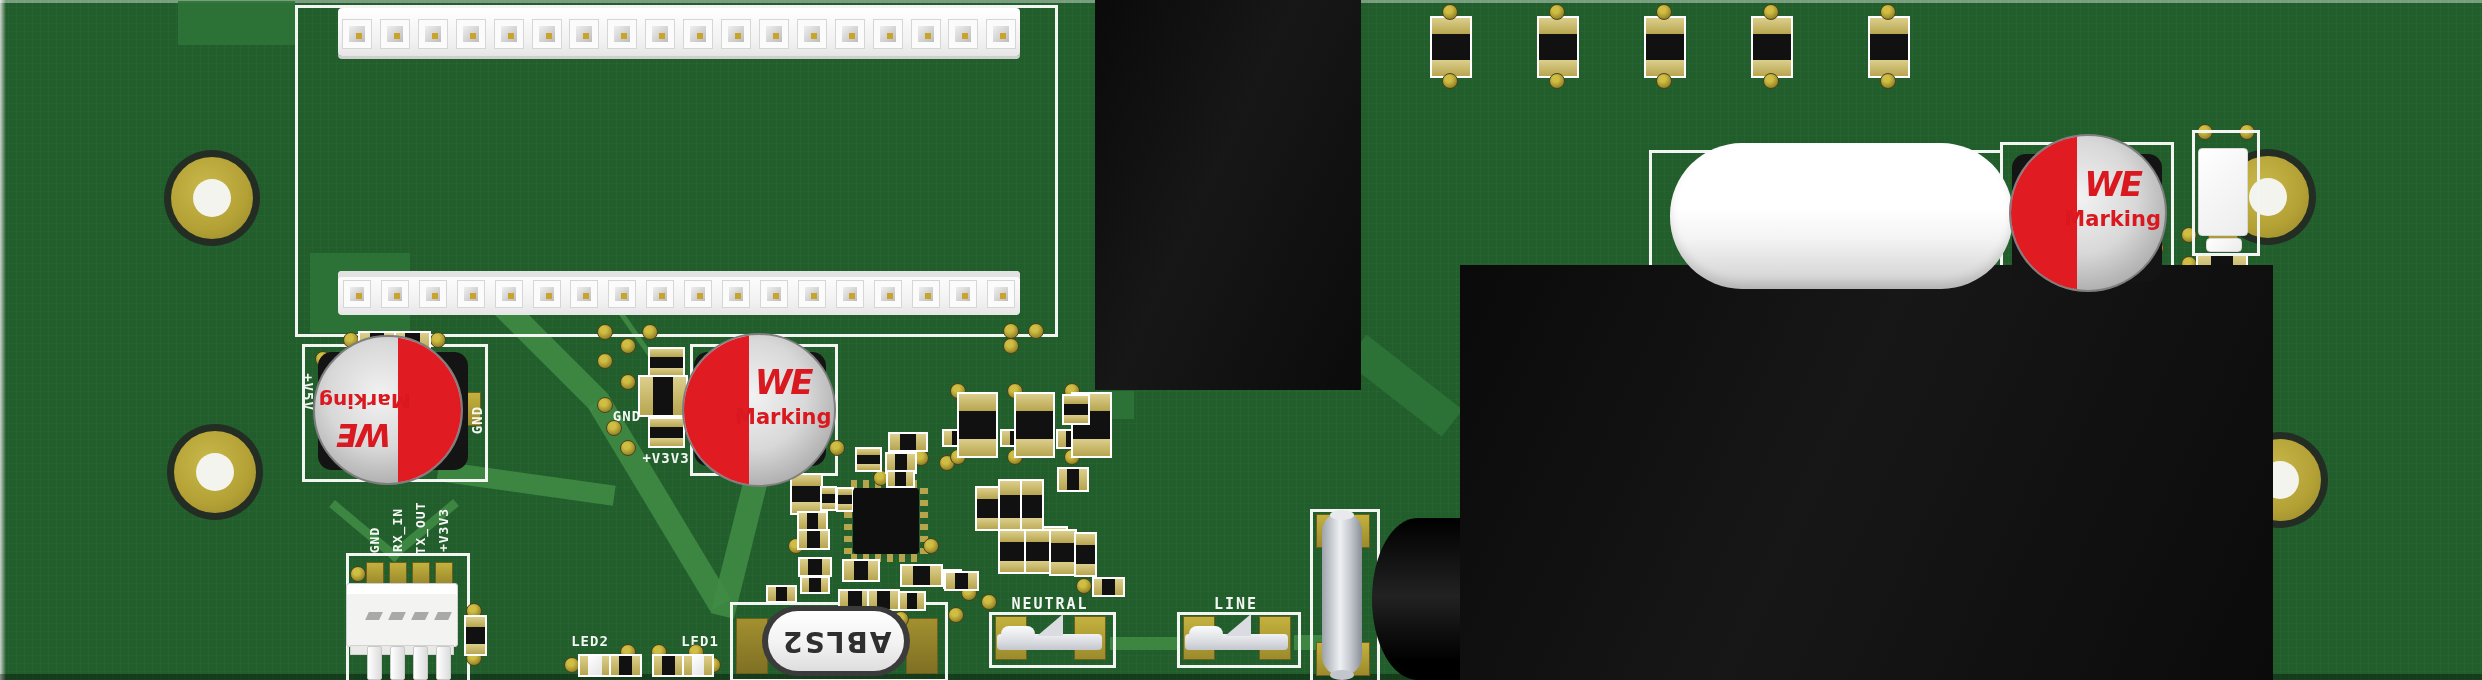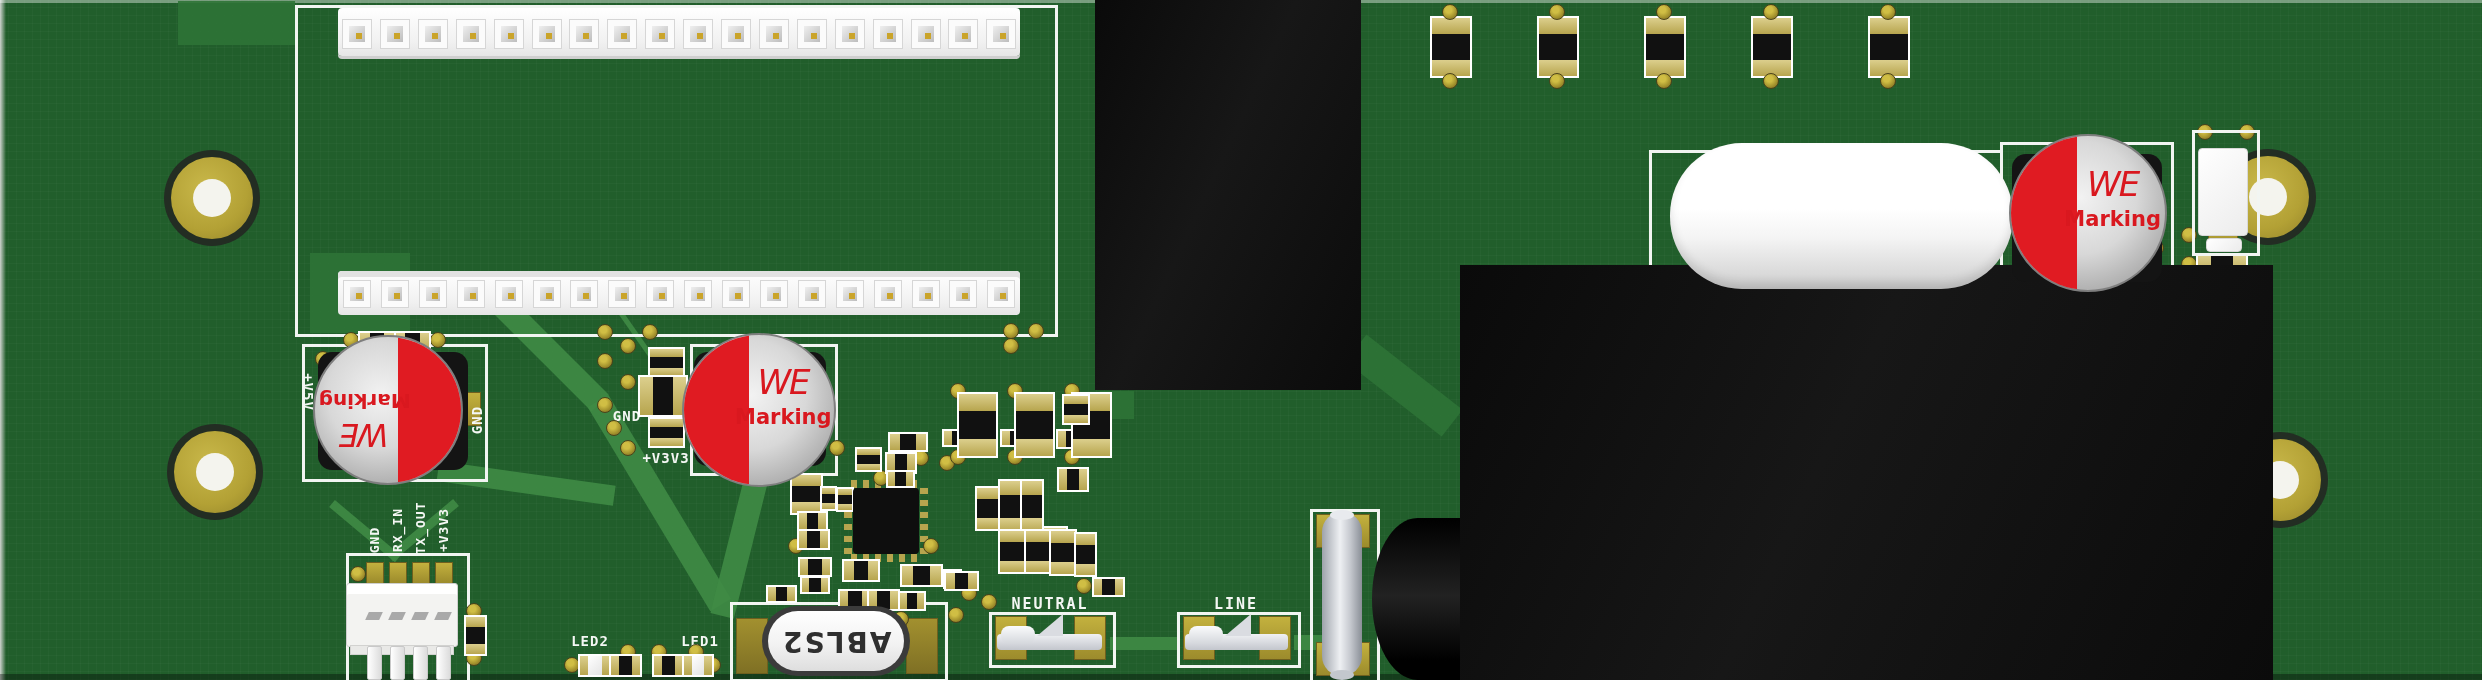--- a/index.html
+++ b/index.html
@@ -58,21 +58,21 @@
 
   .cap{position:absolute;z-index:6;}
   .cap-base{position:absolute;background:#141414;border-radius:14px;}
   .cap-disc{position:absolute;border-radius:50%;border:2px solid #7e7e7e;
     background:radial-gradient(circle at 45% 40%,#f2f2f2 0%,#d8d8d8 45%,#a9a9a9 80%,#8f8f8f 100%);}
   .cap-face{position:absolute;inset:0;border-radius:50%;overflow:hidden;}
   .cap--flip .cap-face{transform:rotate(180deg);}
   .cap-stripe{position:absolute;left:0;top:0;width:43%;height:100%;background:#e01b22;}
   .cap-logo{position:absolute;left:34%;right:2%;top:16%;text-align:center;color:#d9181f;
     font-family:"DejaVu Sans",sans-serif;}
-  .cap-logo .we{font-style:italic;font-weight:400;font-size:38px;letter-spacing:-2px;line-height:1;}
+  .cap-logo .we{font-style:italic;font-weight:700;font-size:38px;letter-spacing:-2px;line-height:1;}
   .cap-logo .mk{font-weight:bold;font-size:23px;margin-top:6px;}
 
   .qfn{position:absolute;background:#0e0e0e;border-radius:4px;z-index:4;}
   .qfn-pads{position:absolute;z-index:3;}
   .qfn-pads--h{height:8px;background:repeating-linear-gradient(90deg,#b7a54e 0 6px,transparent 6px 12px);}
   .qfn-pads--v{width:8px;background:repeating-linear-gradient(180deg,#b7a54e 0 6px,transparent 6px 12px);}
 
   .conn-body{position:absolute;background:#f3f3f1;border:1px solid #cfcfcf;border-radius:3px;z-index:4;
     box-shadow:inset 0 10px 0 #ffffff;}
   .conn-slot{position:absolute;width:14px;height:8px;background:#a9a9a9;transform:skewX(-25deg);z-index:5;}

